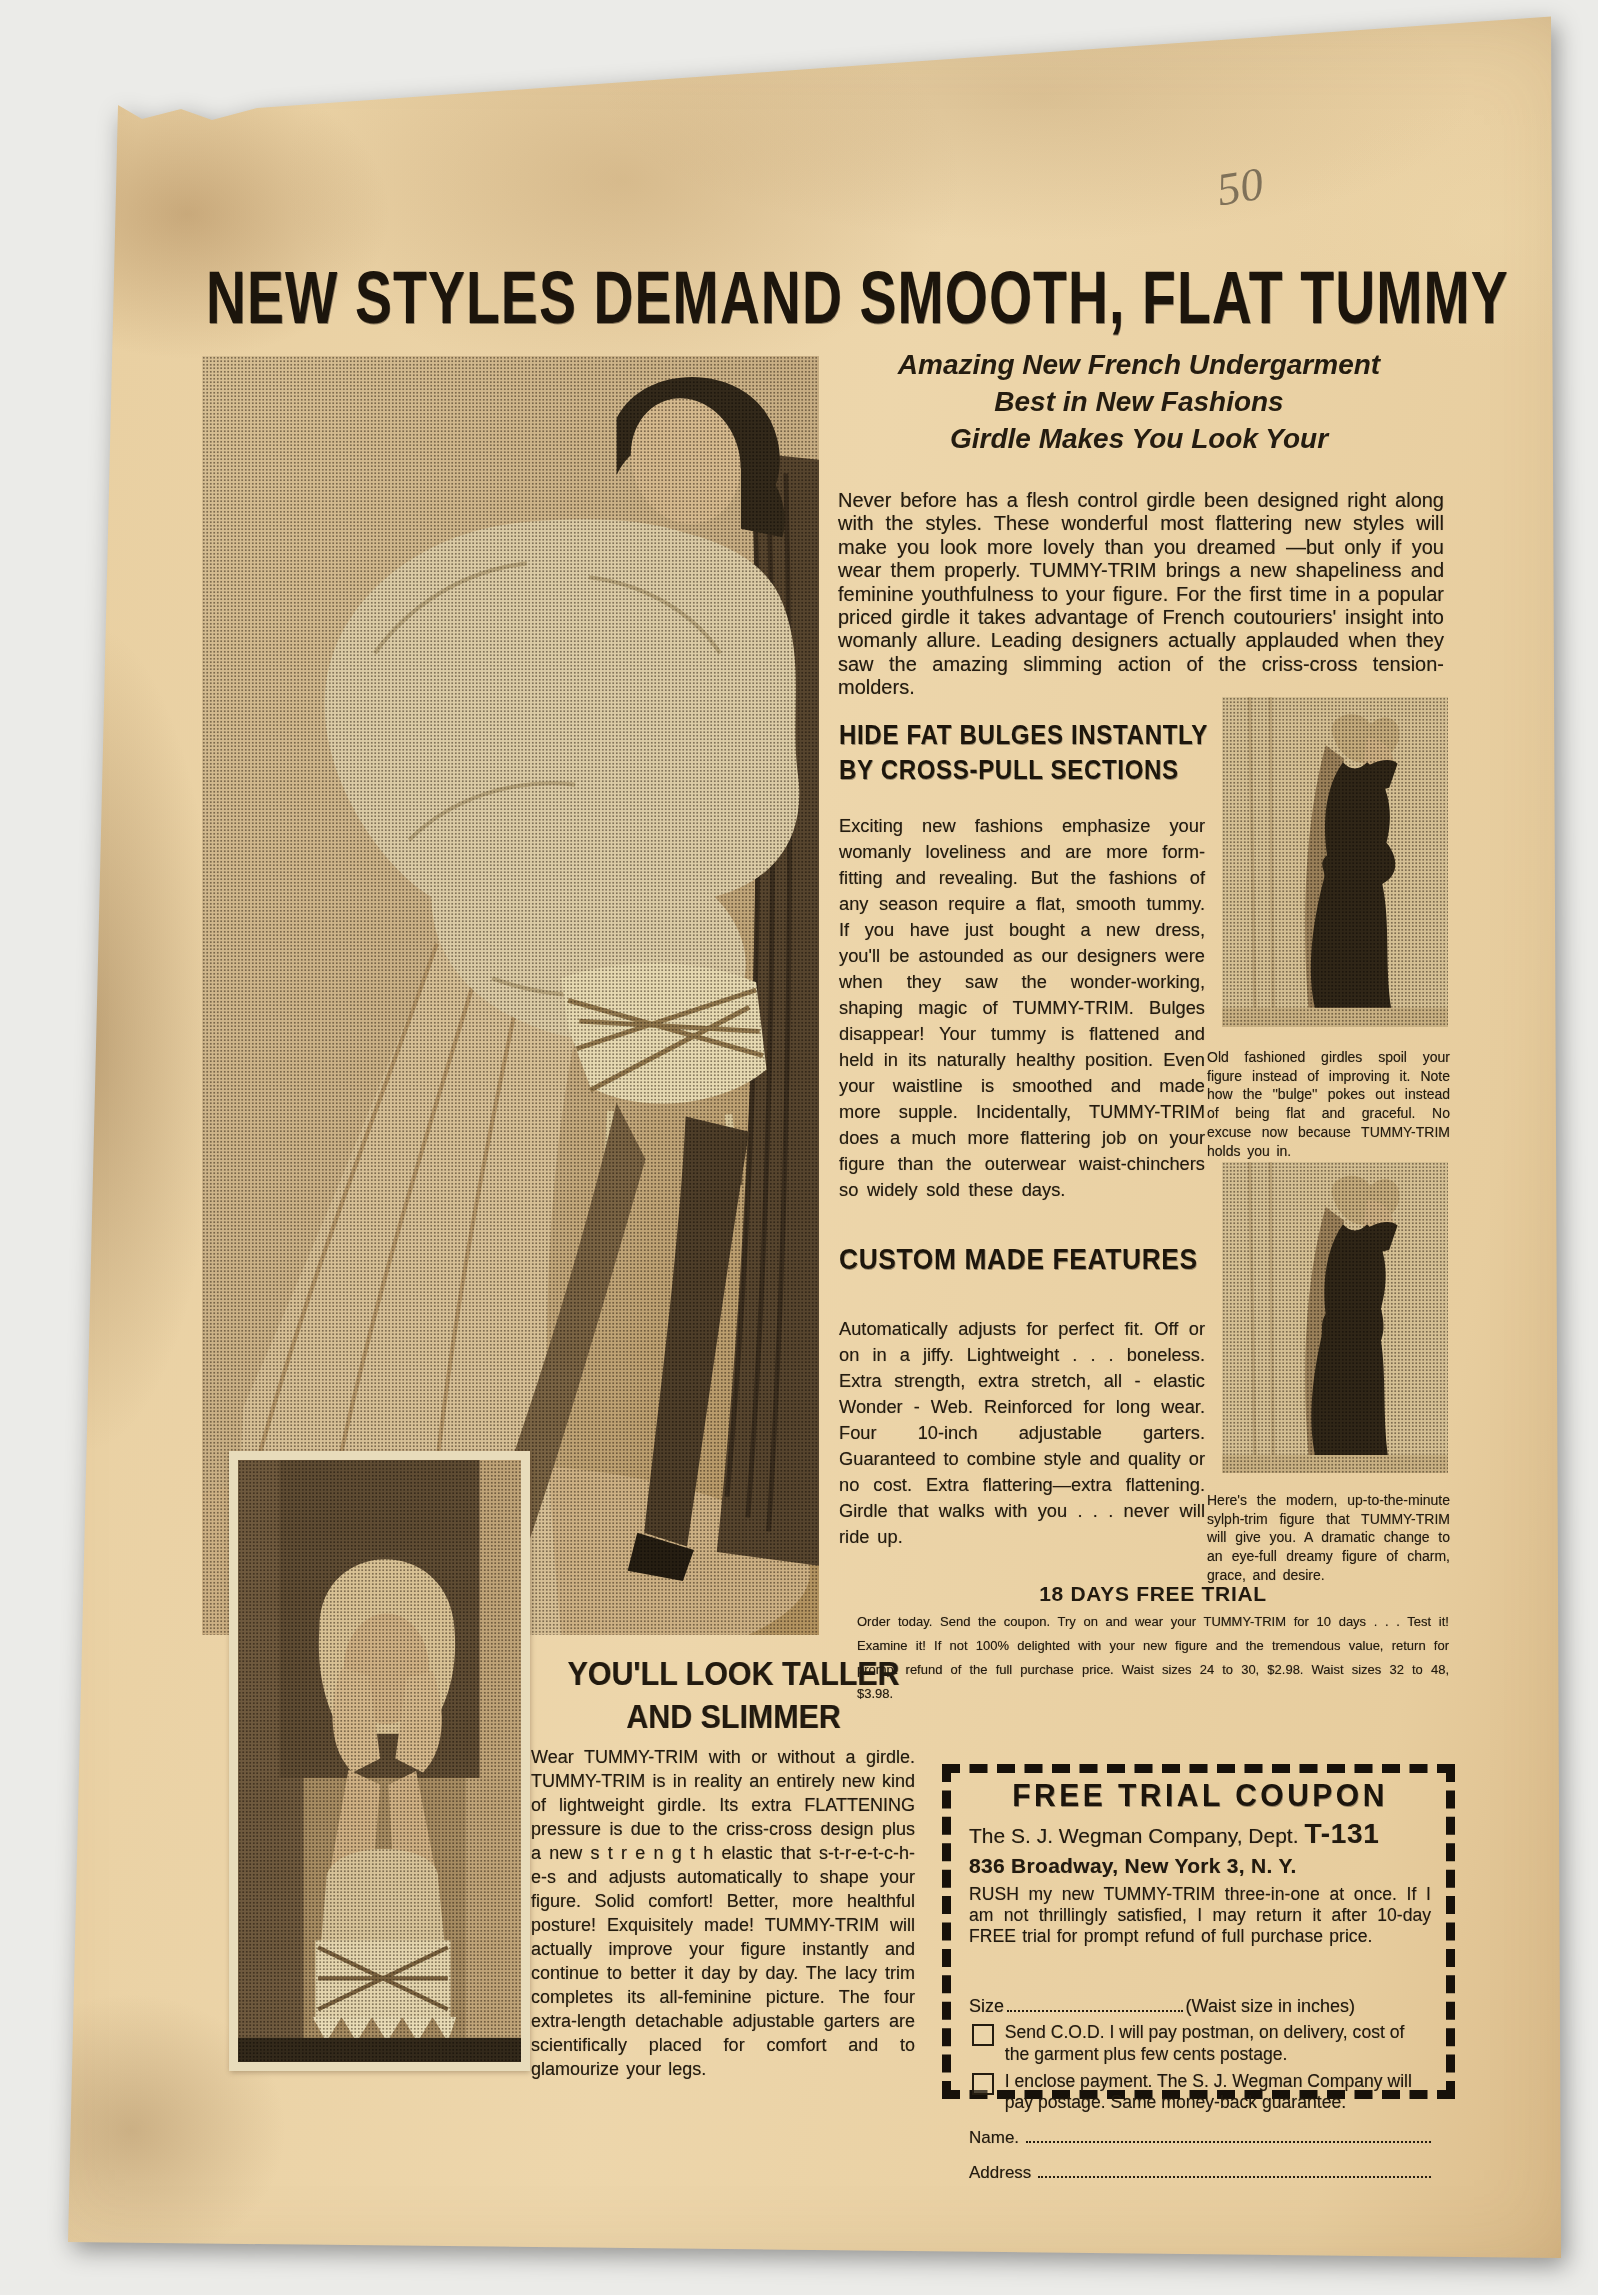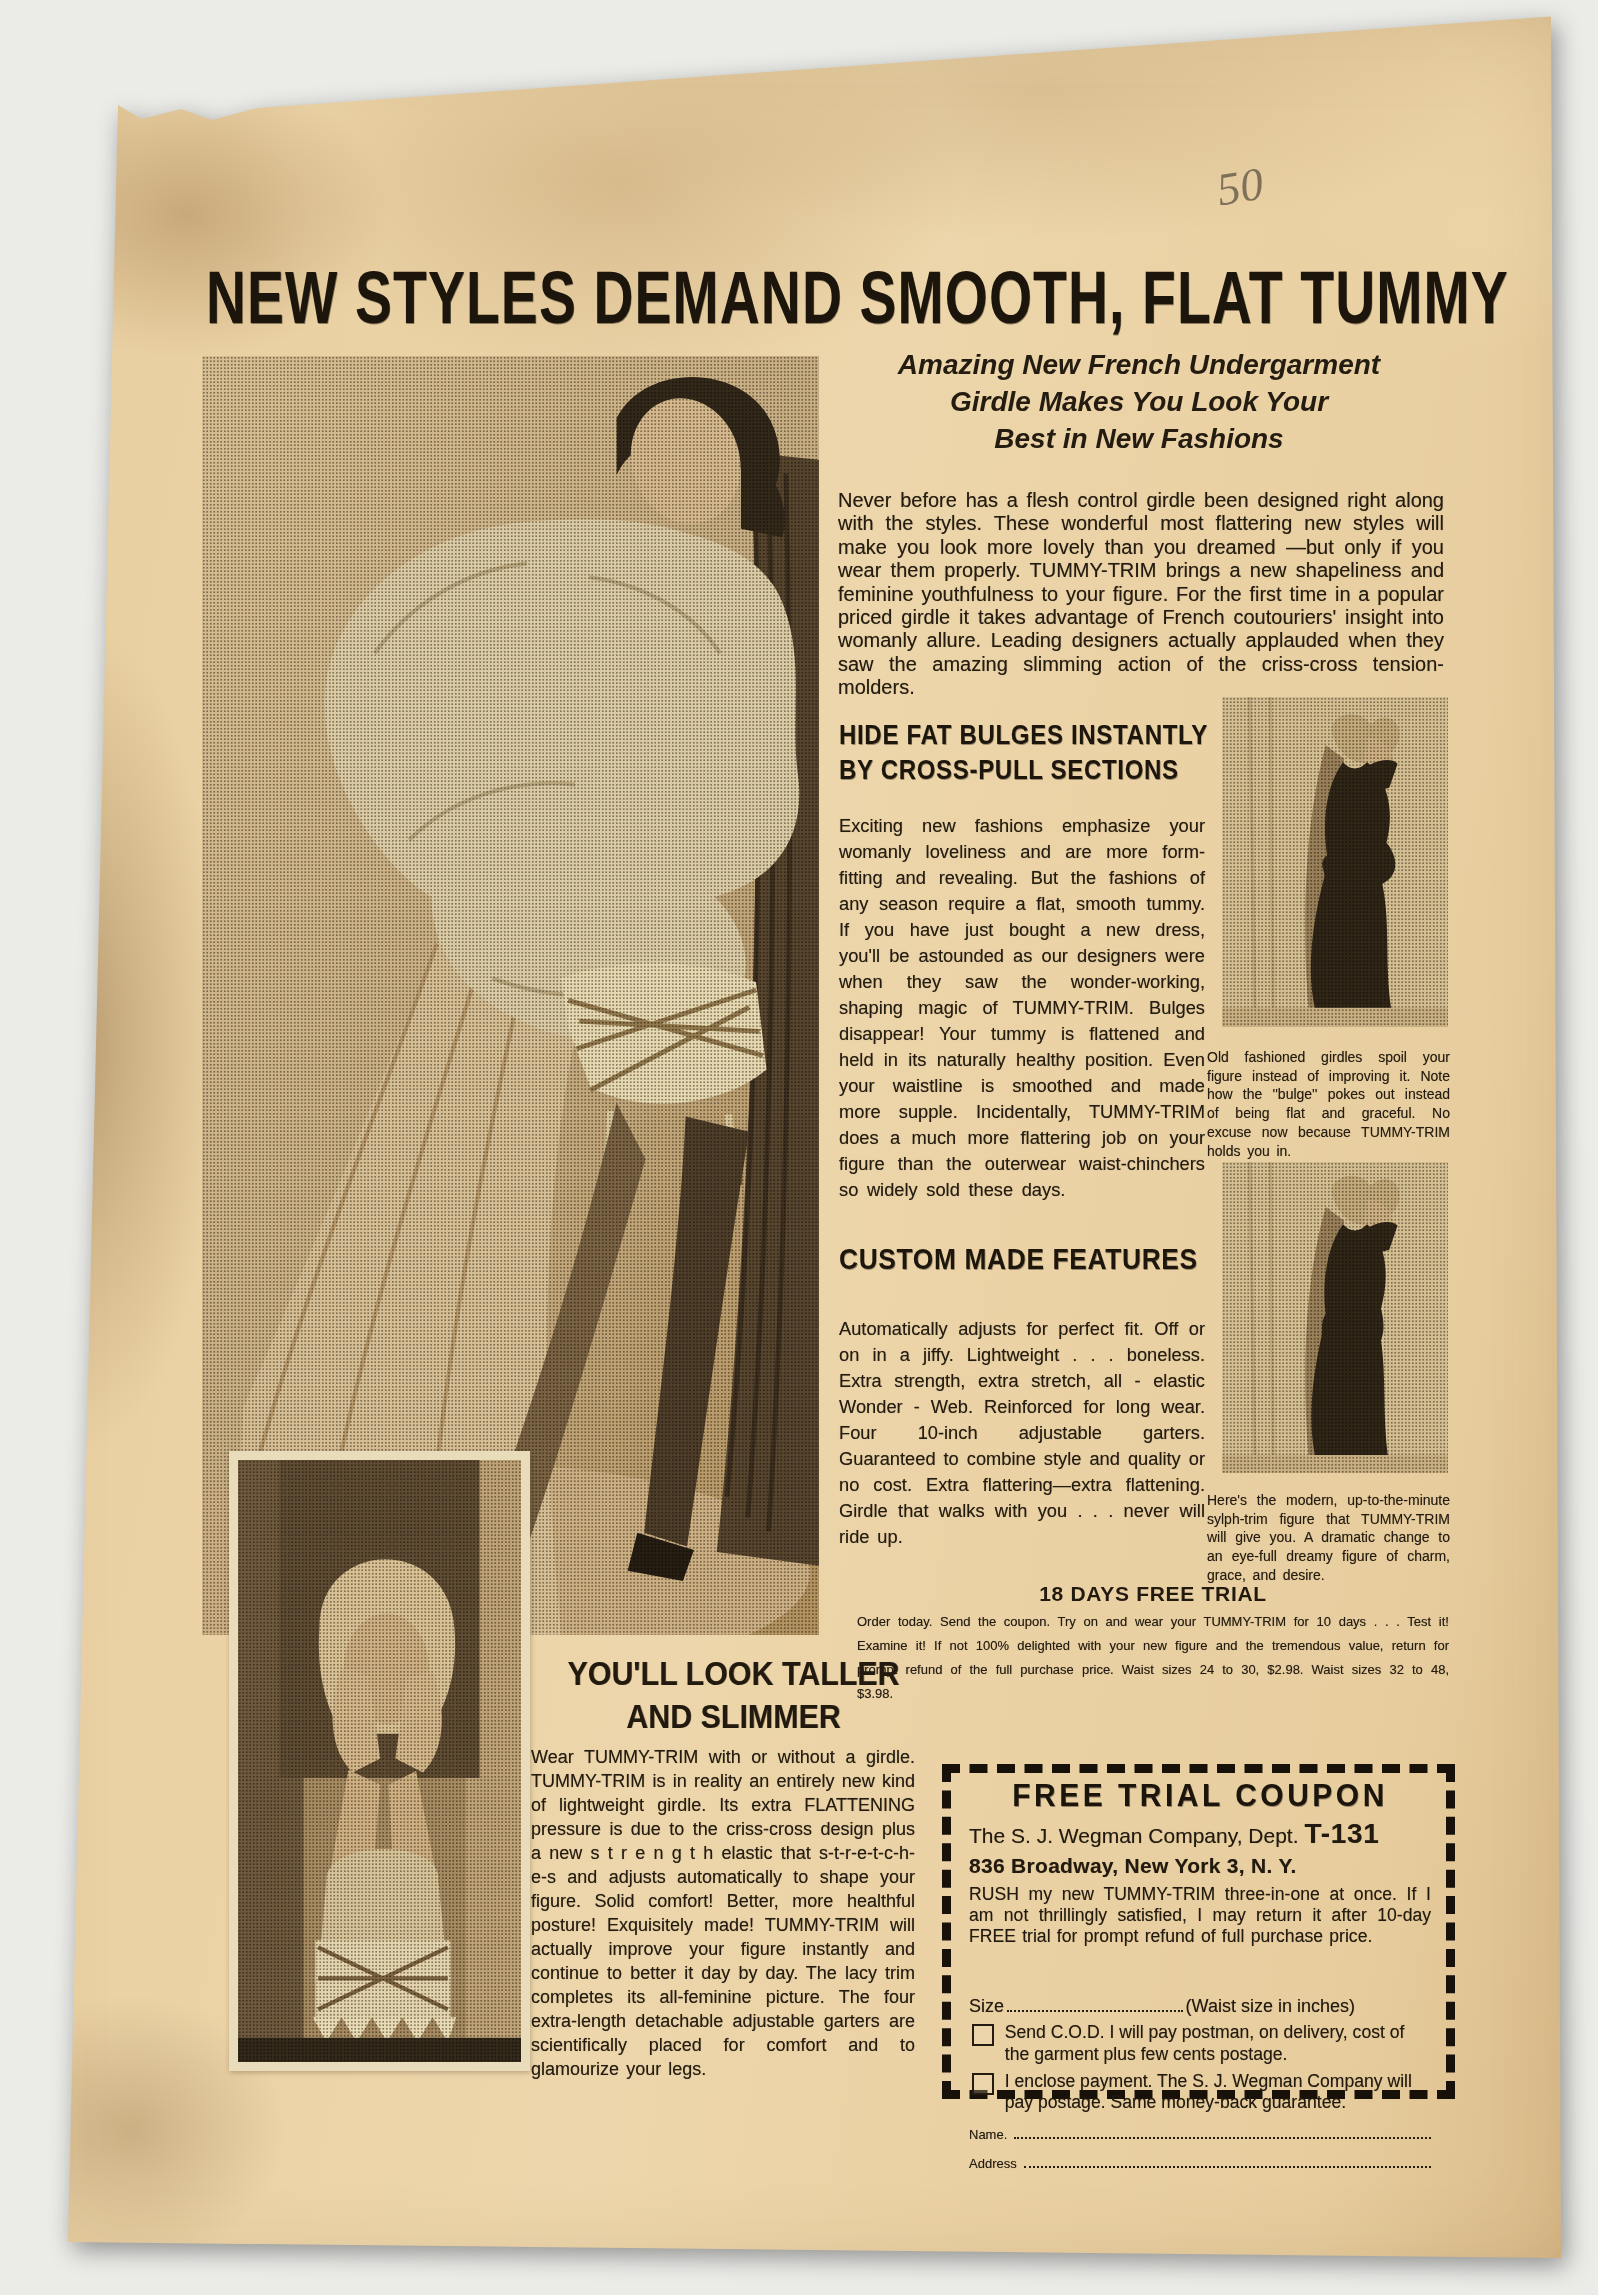--- a/index.html
+++ b/index.html
@@ -89,21 +89,21 @@
     transform:scaleY(1.02);color:#1c150c;text-shadow:0.7px 0.7px 0 rgba(28,21,12,.4);}
   .c-company{font-size:21px;margin-top:5.5px;white-space:nowrap;}
   .c-company .dept{font-size:28px;font-weight:bold;letter-spacing:0.7px;}
   .c-street{font-size:21px;margin-top:4.1px;font-weight:bold;letter-spacing:0.3px;}
   .c-rush{font-size:17.6px;line-height:21.4px;text-align:justify;margin:5.5px 0 2.8px 0;word-spacing:1.4px;}
   .c-row{display:flex;align-items:baseline;font-size:18px;margin-top:44px;}
   .dotline{border-bottom:2.8px dotted #241c10;height:1em;}
   .size-dots{width:176px;flex:none;margin:0 2.8px;}
   .c-opt{display:flex;align-items:flex-start;font-size:17.6px;line-height:21.4px;margin-top:5.5px;}
   .cb{width:18px;height:18px;border:2.1px solid #241c10;flex:none;margin:2.1px 11px 0 2.8px;background:rgba(240,224,184,.25);}
-  .c-line{display:flex;align-items:baseline;font-size:13px;margin-top:11px;}
+  .c-line{display:flex;align-items:baseline;font-size:17px;margin-top:11px;}
   .c-line .dotline{flex:1;margin-left:7px;}
   .coupon-txt{text-shadow:0 0 0.7px rgba(36,28,16,.45);}
 </style>
 </head>
 <body>
 
 <div class="page-wrap">
   <div class="page">
 
     <div class="abs pencil">50</div>
@@ -182,22 +182,22 @@
         <path d="M160,50 C150,20 200,8 215,35 C232,15 262,25 256,57 C250,77 230,91 205,91 C185,91 168,75 160,50 Z" fill="#c4ab7c"></path>
         <path d="M210,55 C236,55 251,77 248,97 L228,111 L204,95 Z" fill="#cdb083"></path>
         <path d="M175,90 C150,125 145,175 150,220 C142,232 146,242 144,252 C130,315 124,375 135,426 L240,426 C232,365 238,310 230,258 C236,244 234,228 230,212 C246,155 232,110 210,90 C198,102 186,102 175,90 Z" fill="#302617"></path>
         <path d="M195,107 C212,90 242,80 254,92 L242,127 L205,137 Z" fill="#302617"></path>
         <rect y="424" width="327" height="26" fill="#c9b183"></rect>
       </svg>
     </div>
 
     <div class="abs serifhead two-line">
       <span>Amazing New French Undergarment</span>
+      <span>Best in New Fashions</span>
       <span>Girdle Makes You Look Your</span>
-      <span>Best in New Fashions</span>
     </div>
     <p class="abs body-txt" id="intro">Never before has a flesh control girdle been designed right along with the styles. These wonderful most flattering new styles will make you look more lovely than you dreamed —but only if you wear them properly. TUMMY-TRIM brings a new shapeliness and feminine youthfulness to your figure. For the first time in a popular priced girdle it takes advantage of French coutouriers' insight into womanly allure. Leading designers actually applauded when they saw the amazing slimming action of the criss-cross tension-molders.</p>
 
     <h2 class="abs sec-head two-line" id="hide-h" style="margin:0;">
       <span>HIDE FAT BULGES INSTANTLY</span>
       <span>BY CROSS-PULL SECTIONS</span>
     </h2>
     <p class="abs body-txt" id="hide-b">Exciting new fashions emphasize your womanly loveliness and are more form-fitting and revealing. But the fashions of any season require a flat, smooth tummy. If you have just bought a new dress, you'll be astounded as our designers were when they saw the wonder-working, shaping magic of TUMMY-TRIM. Bulges disappear! Your tummy is flattened and held in its naturally healthy position. Even your waistline is smoothed and made more supple. Incidentally, TUMMY-TRIM does a much more flattering job on your figure than the outerwear waist-chinchers so widely sold these days.</p>
 
     <h2 class="abs sec-head" id="custom-h" style="margin:0;">CUSTOM MADE FEATURES</h2>

